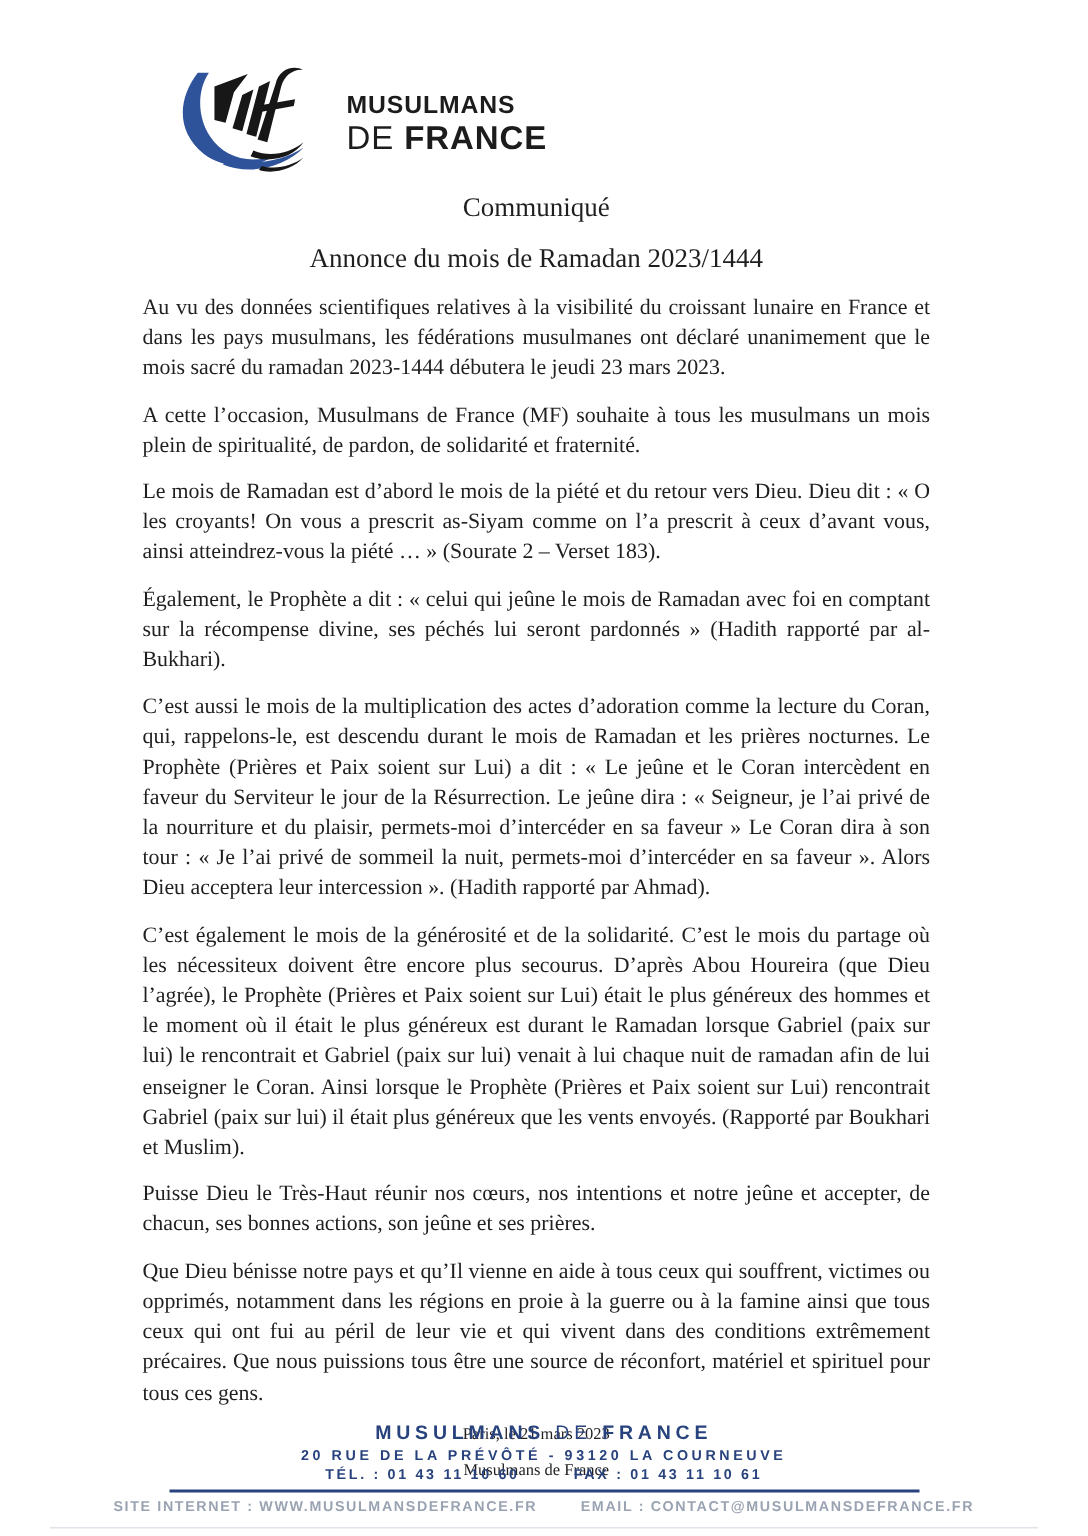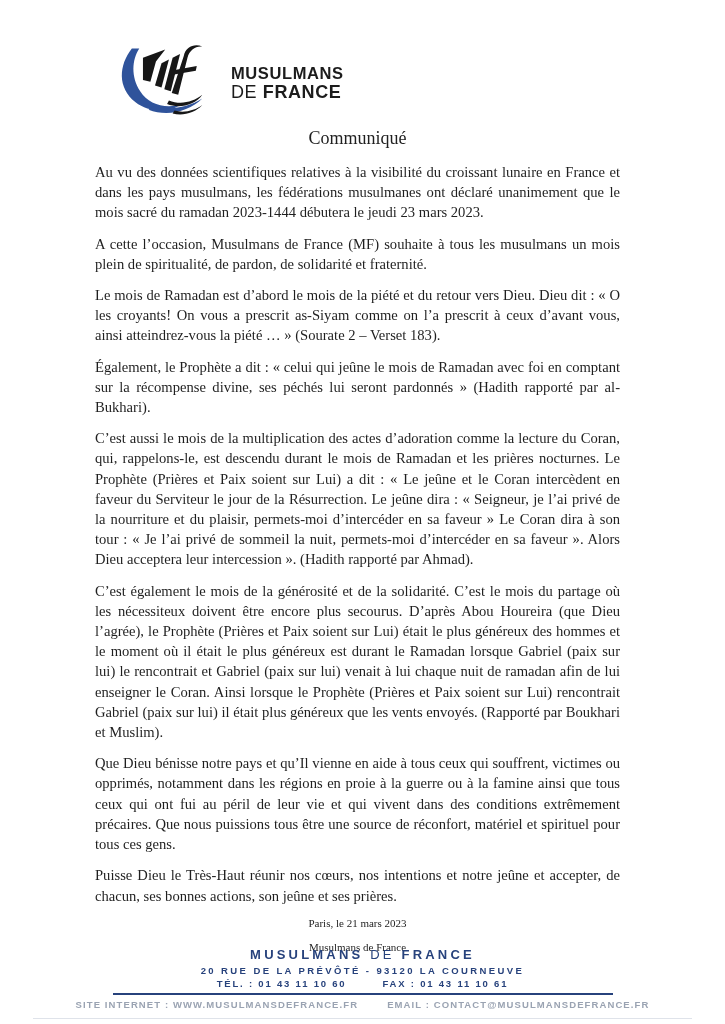--- a/index.html
+++ b/index.html
@@ -5,21 +5,21 @@
   html,body{margin:0;padding:0;background:#ffffff;}
   .page{
     position:relative;width:659px;height:1024px;margin:0 auto;background:#ffffff;
     font-family:"Liberation Serif", serif;color:#1f1f1f;overflow:hidden;box-sizing:border-box;
   }
   
   .logo{position:absolute;top:42px;left:84px;display:flex;align-items:center;gap:12px;}
   .logo-mark{width:102px;height:76px;flex:0 0 auto;}
   .logo-text{font-family:"Liberation Sans", sans-serif;color:#1c1c1c;line-height:1.12;padding-top:6px;}
   .logo-line1{font-weight:bold;font-size:16.5px;letter-spacing:.6px;}
-  .logo-line2{font-size:18px;letter-spacing:.6px;}
+  .logo-line2{font-size:22px;letter-spacing:.6px;}
   .logo-line2 .fr{font-weight:bold;}
   
   .content{position:absolute;top:128px;left:62px;right:72px;}
   .title,.subtitle{font-weight:normal;text-align:center;font-size:18px;margin:0 0 13px;}
   .subtitle{margin:0 0 12px;}
   .para{font-size:14.6px;line-height:20.2px;text-align:justify;margin:0 0 11px;hyphens:none;}
   .gap-top{margin-top:9px;}
   .sig{text-align:center;font-size:11px;}
   .sig-date{margin:4px 0 12px;}
   .sig-org{margin:0;}
@@ -60,29 +60,30 @@
       <div class="logo-line1">MUSULMANS</div>
       <div class="logo-line2">
         <span class="de">DE</span>
         <span class="fr">FRANCE</span>
       </div>
     </div>
   </header>
 
   <main class="content">
     <h1 class="title">Communiqué</h1>
+    <h2 class="subtitle">Annonce du mois de Ramadan 2023/1444</h2>
 
     <p class="para">Au vu des données scientifiques relatives à la visibilité du croissant lunaire en France et dans les pays musulmans, les fédérations musulmanes ont déclaré unanimement que le mois sacré du ramadan 2023-1444 débutera le jeudi 23 mars 2023.</p>
     <p class="para">A cette l’occasion, Musulmans de France (MF) souhaite à tous les musulmans un mois plein de spiritualité, de pardon, de solidarité et fraternité.</p>
     <p class="para">Le mois de Ramadan est d’abord le mois de la piété et du retour vers Dieu. Dieu dit : « O les croyants! On vous a prescrit as-Siyam comme on l’a prescrit à ceux d’avant vous, ainsi atteindrez-vous la piété … » (Sourate 2 – Verset 183).</p>
     <p class="para gap-top">Également, le Prophète a dit : « celui qui jeûne le mois de Ramadan avec foi en comptant sur la récompense divine, ses péchés lui seront pardonnés »  (Hadith rapporté par al-Bukhari).</p>
     <p class="para">C’est aussi le mois de la multiplication des actes d’adoration comme la lecture du Coran, qui, rappelons-le, est descendu durant le mois de Ramadan et les prières nocturnes. Le Prophète (Prières et Paix soient sur Lui) a dit : « Le jeûne et le Coran intercèdent en faveur du Serviteur le jour de la Résurrection. Le jeûne dira : « Seigneur, je l’ai privé de la nourriture et du plaisir, permets-moi d’intercéder en sa faveur » Le Coran dira à son tour : « Je l’ai privé de sommeil la nuit, permets-moi d’intercéder en sa faveur ». Alors Dieu acceptera leur intercession ». (Hadith rapporté par Ahmad).</p>
     <p class="para">C’est également le mois de la générosité et de la solidarité. C’est le mois du partage où les nécessiteux doivent être encore plus secourus. D’après Abou Houreira (que Dieu l’agrée), le Prophète (Prières et Paix soient sur Lui) était le plus généreux des hommes et le moment où il était le plus généreux est durant le Ramadan lorsque Gabriel (paix sur lui) le rencontrait et Gabriel (paix sur lui) venait à lui chaque nuit de ramadan afin de lui enseigner le Coran. Ainsi lorsque le Prophète (Prières et Paix soient sur Lui) rencontrait Gabriel (paix sur lui) il était plus généreux que les vents envoyés. (Rapporté par Boukhari et Muslim).</p>
+    <p class="para gap-top">Puisse Dieu le Très-Haut réunir nos cœurs, nos intentions et notre jeûne et accepter, de chacun, ses bonnes actions, son jeûne et ses prières.</p>
     <p class="para">Que Dieu bénisse notre pays et qu’Il vienne en aide à tous ceux qui souffrent, victimes ou opprimés, notamment dans les régions en proie à la guerre ou à la famine ainsi que tous ceux qui ont fui au péril de leur vie et qui vivent dans des conditions extrêmement précaires.  Que nous puissions tous être une source de réconfort, matériel et spirituel pour tous ces gens.</p>
-    <p class="para gap-top">Puisse Dieu le Très-Haut réunir nos cœurs, nos intentions et notre jeûne et accepter, de chacun, ses bonnes actions, son jeûne et ses prières.</p>
 
     <div class="sig">
       <p class="sig-date">Paris, le 21 mars 2023</p>
       <p class="sig-org">Musulmans de France</p>
     </div>
   </main>
 
   <footer class="footer">
     <div class="f-name">
       <span>MUSULMANS</span>

